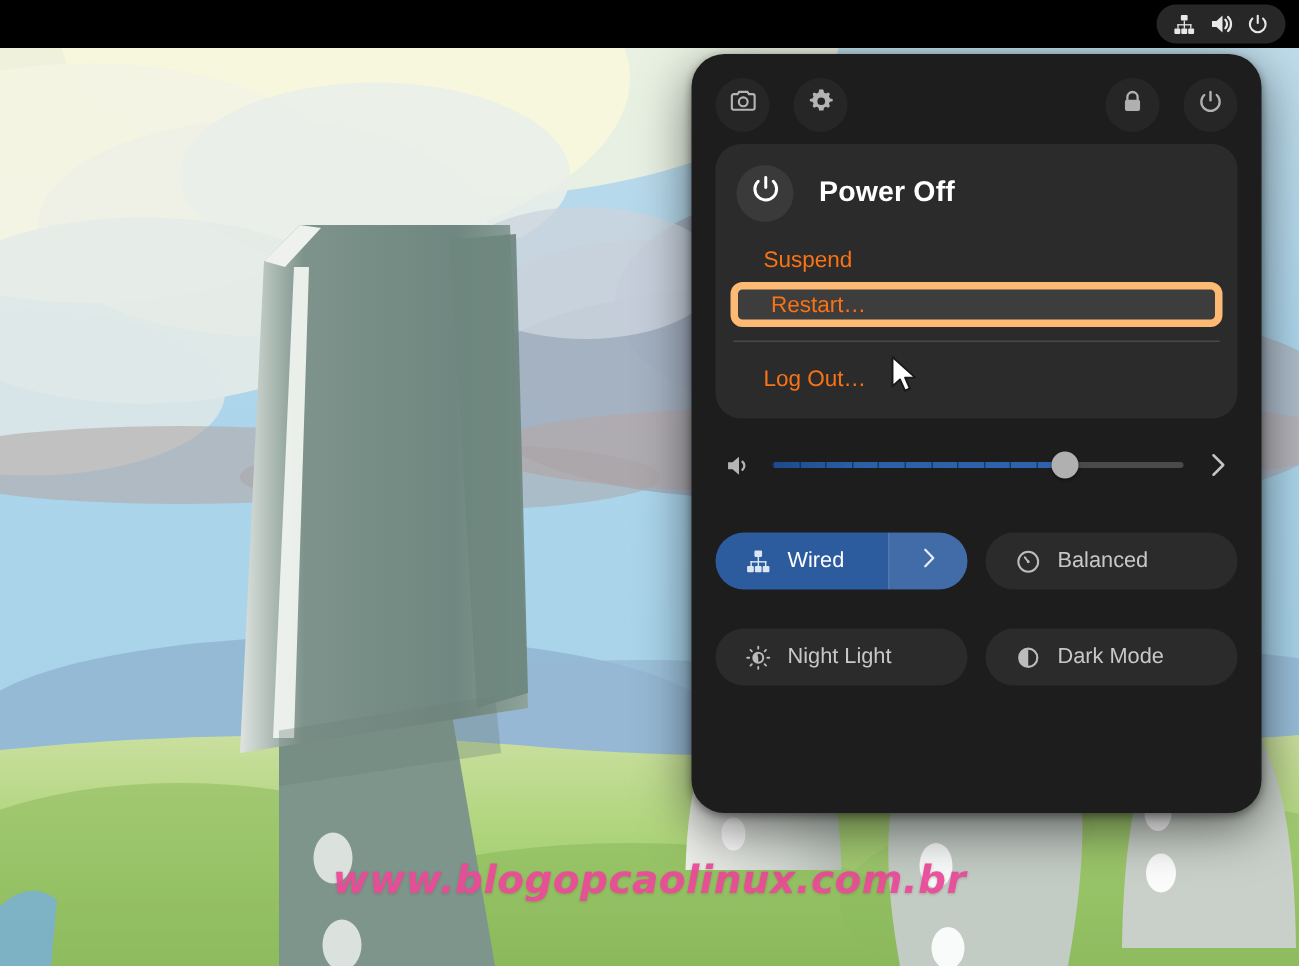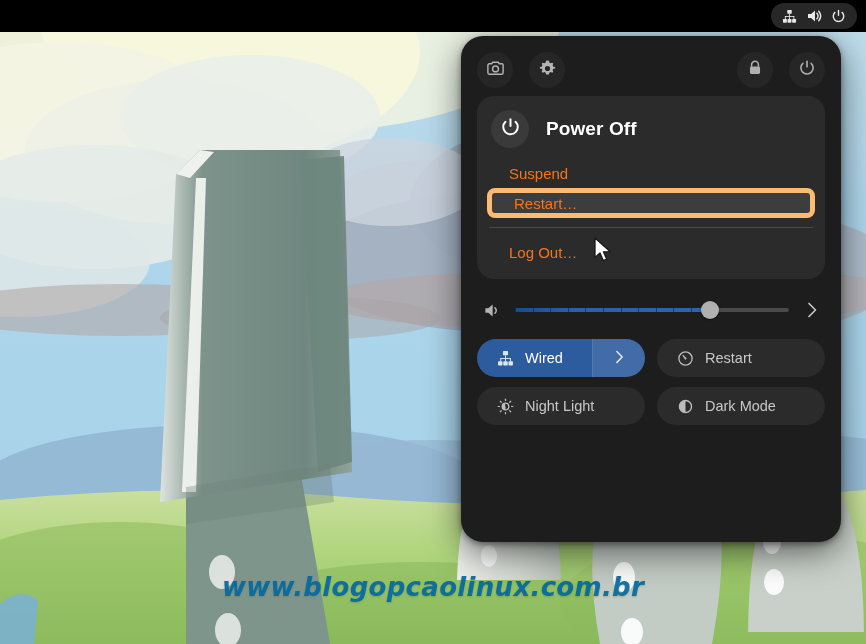--- a/index.html
+++ b/index.html
@@ -213,20 +213,21 @@
     height: 38px;
     border-radius: 19px;
     background: #2b2b2b;
     display: flex;
     align-items: center;
     padding-left: 19px;
     color: #c8c8c8;
     font-size: 14.5px;
     position: relative;
     overflow: hidden;
+    margin-top: 16px;
   }
   .toggle .tgl-icon {
     width: 18px;
     display: flex; align-items: center; justify-content: center;
     margin-right: 11px;
     flex: 0 0 auto;
   }
   .toggle.on {
     background: #2d5c9e;
     color: #ffffff;
@@ -254,21 +255,21 @@
     position: absolute;
     left: 0;
     top: 572px;
     width: 866px;
     text-align: center;
     z-index: 20;
     font-family: "DejaVu Sans", sans-serif;
     font-size: 26px;
     font-weight: bold;
     font-style: italic;
-    color: #0369a1;
+    color: #ec4899;
     opacity: 0.92;
     text-shadow: 0 1px 2px rgba(80,100,40,0.35);
     letter-spacing: 0.3px;
   }
 </style>
 </head>
 <body>
 
 <div id="screen">
 
@@ -517,21 +518,21 @@
       </div>
 
       <div class="toggle">
         <span class="tgl-icon">
           <svg width="17" height="17" viewBox="0 0 18 18">
             <circle cx="9" cy="9" r="7" fill="none" stroke="#bcbcbc" stroke-width="1.4"></circle>
             <path d="M9 9 L6.6 5.9" stroke="#bcbcbc" stroke-width="1.4" stroke-linecap="round"></path>
             <circle cx="9" cy="9" r="1" fill="#bcbcbc"></circle>
           </svg>
         </span>
-        <span>Restart</span>
+        <span>Balanced</span>
       </div>
 
       <div class="toggle">
         <span class="tgl-icon">
           <svg width="17" height="17" viewBox="0 0 18 18">
             <circle cx="9" cy="9" r="3.5" fill="none" stroke="#bcbcbc" stroke-width="1.4"></circle>
             <path d="M9 9 a3.5 3.5 0 0 1 0 -3.5 a3.5 3.5 0 0 0 0 7 z" fill="#bcbcbc"></path>
             <g stroke="#bcbcbc" stroke-width="1.3" stroke-linecap="round">
               <path d="M9 1.2 L9 2.6"></path>
               <path d="M9 15.4 L9 16.8"></path>

